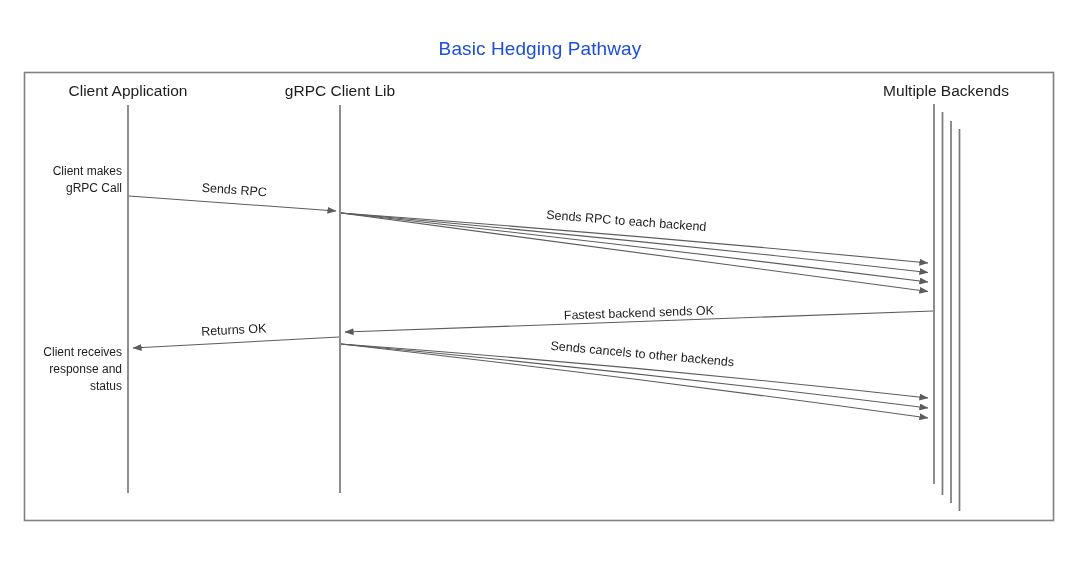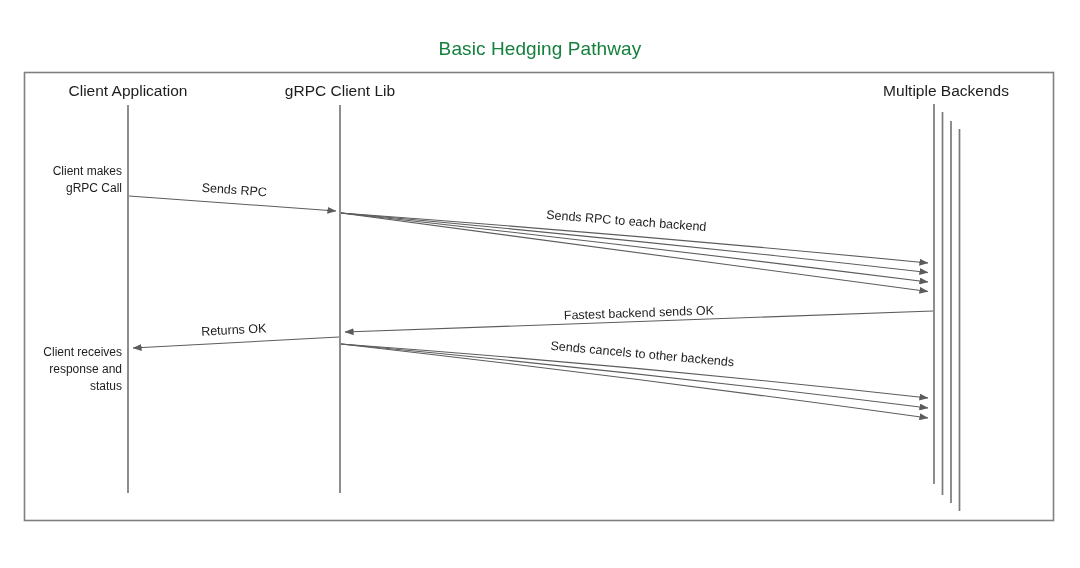--- a/index.html
+++ b/index.html
@@ -19,21 +19,21 @@
     width: 1080px;
     height: 568px;
   }
   .diagram-title {
     position: absolute;
     left: 0;
     top: 38px;
     width: 1080px;
     text-align: center;
     font-size: 19px;
-    color: #15803d;
+    color: #1d4ed8;
     letter-spacing: 0.1px;
   }
   svg.canvas {
     position: absolute;
     left: 0;
     top: 0;
   }
   .lifeline-label {
     font-size: 15.5px;
     fill: #1d1d1d;

